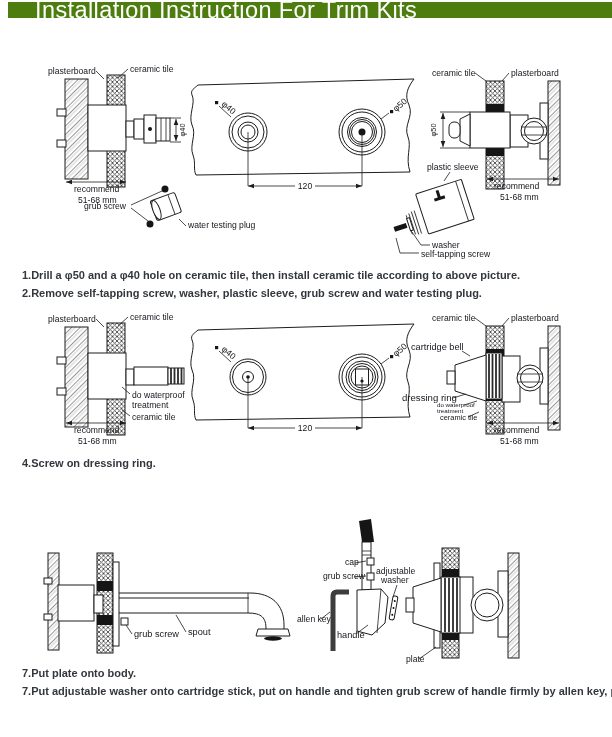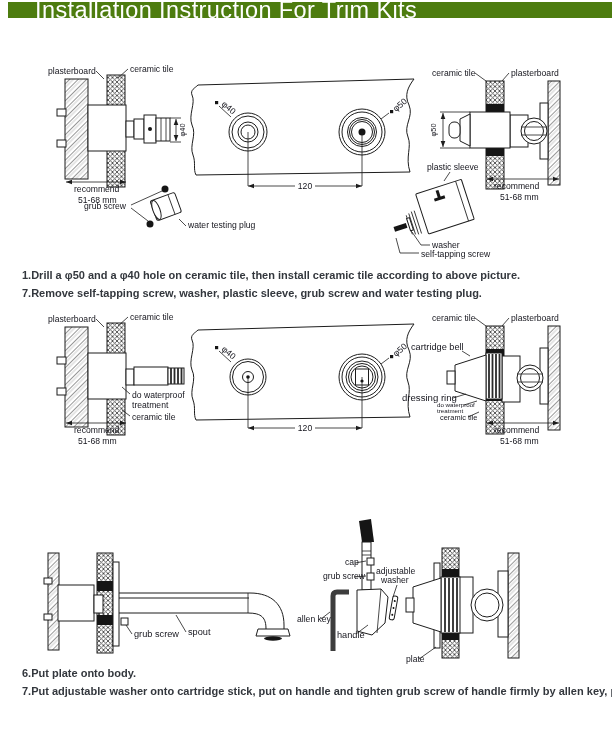--- a/index.html
+++ b/index.html
@@ -159,21 +159,21 @@
       <text x="421" y="202" class="t8">self-tapping screw</text>
       <path class="lnt" d="M419,198 L400,198 L396,183"></path>
       <line class="dim" x1="487" y1="124" x2="559" y2="124"></line>
       <text x="494" y="134" class="t8">recommend</text>
       <text x="500" y="145" class="t8">51-68 mm</text>
     </g>
   </svg>
 
   <div class="instr" style="top:266px">
     <div class="iline">1.Drill a φ50 and a φ40 hole on ceramic tile, then install ceramic tile according to above picture.</div>
-    <div class="iline">7.Remove self-tapping screw, washer, plastic sleeve, grub screw and water testing plug.</div>
+    <div class="iline">2.Remove self-tapping screw, washer, plastic sleeve, grub screw and water testing plug.</div>
   </div>
 
   <svg class="fig" style="top:305px" width="612" height="150" viewBox="0 0 612 150">
 
     <g>
       <text x="48" y="17" class="t8">plasterboard</text>
       <path class="lnt" d="M96,14 L104,22"></path>
       <text x="130" y="15" class="t8">ceramic tile</text>
       <path class="lnt" d="M128,12 L118,21"></path>
       <rect class="pb" x="65" y="22" width="23" height="100"></rect>
@@ -255,20 +255,21 @@
       <path class="lnt" d="M464,100 L477,96"></path>
       <text x="440" y="115" class="t7">ceramic tile</text>
       <path class="lnt" d="M468,112 L479,107"></path>
       <line class="dim" x1="487" y1="118" x2="559" y2="118"></line>
       <text x="494" y="128" class="t8">recommend</text>
       <text x="500" y="139" class="t8">51-68 mm</text>
     </g>
   </svg>
 
   <div class="instr" style="top:454px">
+    <div class="iline">4.Screw on dressing ring.</div>
   </div>
 
   <svg class="fig" style="top:515px" width="612" height="155" viewBox="0 0 612 155">
 
     <g>
       <rect class="pb" x="48" y="38" width="11" height="97"></rect>
       <rect class="wh" x="44" y="63" width="8" height="6"></rect>
       <rect class="wh" x="44" y="99" width="8" height="6"></rect>
       <rect class="wh" x="58" y="70" width="36" height="36"></rect>
       <rect class="ct" x="97" y="38" width="16" height="100"></rect>
@@ -332,17 +333,17 @@
       <rect class="wh" x="441" y="62" width="19" height="56"></rect>
       <path class="rib" d="M445,63 L445,117 M449,63 L449,117 M453,63 L453,117 M457,63 L457,117"></path>
       <polygon class="wh" points="413,72 441,63 441,117 413,108"></polygon>
       <rect class="wh" x="406" y="83" width="8" height="14"></rect>
       <text x="406" y="147" class="t8">plate</text>
       <path class="lnt" d="M419,144 L436,132"></path>
     </g>
   </svg>
 
   <div class="instr" style="top:664px">
-    <div class="iline">6.Put plate onto body.</div>
+    <div class="iline">7.Put plate onto body.</div>
     <div class="iline">7.Put adjustable washer onto cartridge stick, put on handle and tighten grub screw of handle firmly by allen key, put cap in grub screw hole.</div>
   </div>
 
 </div>
 
 </body></html>

